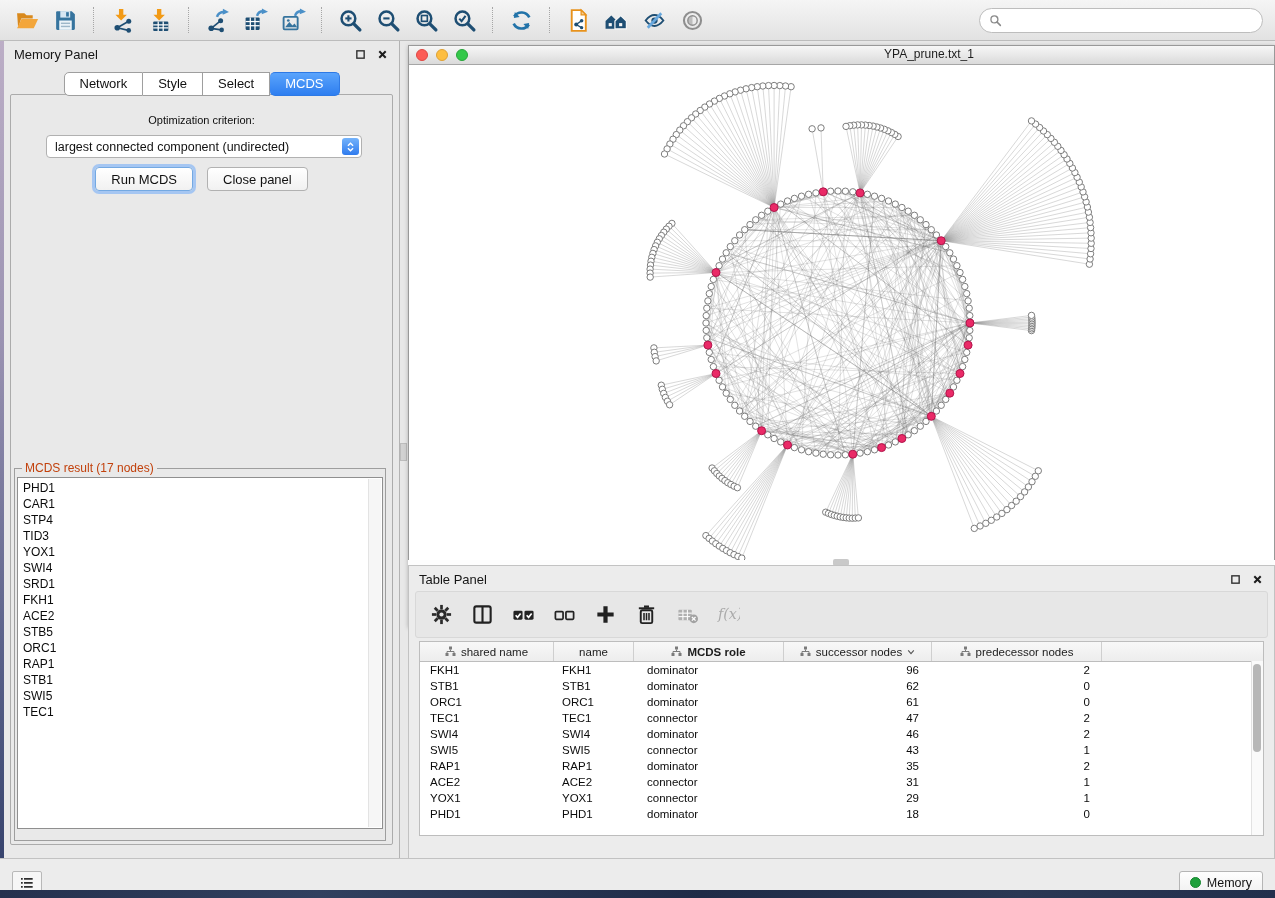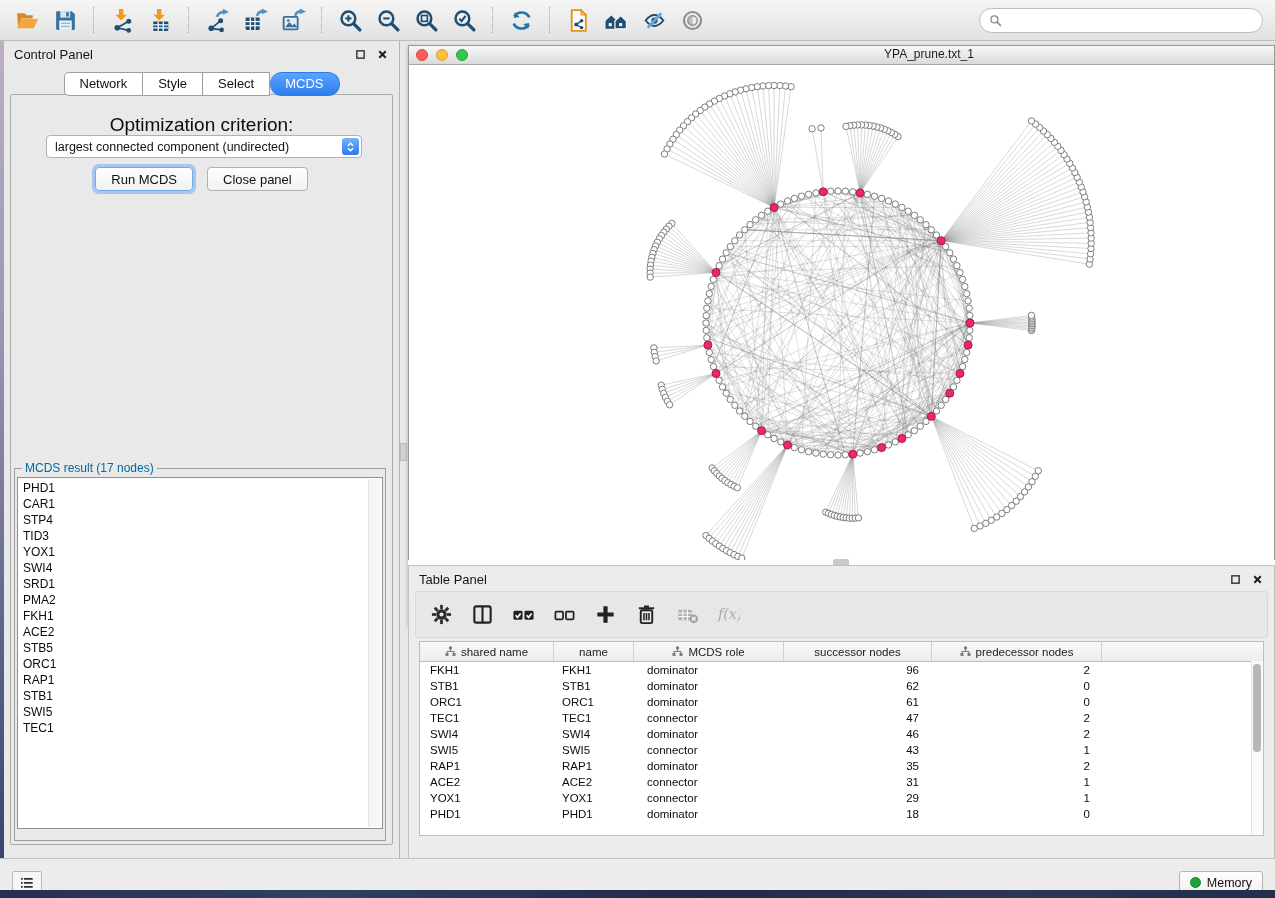--- a/index.html
+++ b/index.html
@@ -31,37 +31,37 @@
                  background:#e9e9e9;border-right:1px solid #b3b3b3}
   .panel-titlebar{height:26px;display:flex;align-items:center;padding:0 10px;font-size:13px;color:#161616}
   .win-btns{margin-left:auto;display:flex;gap:9px;align-items:center}
   .win-btn{width:13px;height:13px;background:none;border:0;padding:0;display:flex;align-items:center;justify-content:center}
   .win-btn svg{width:11px;height:11px}
   .cp-tabs{position:absolute;left:50%;top:31px;transform:translateX(-50%);display:flex;z-index:2}
   .ctab{height:22px;line-height:22px;padding:0 15px;font-size:13px;color:#111;background:#fff;
         border:1px solid #9e9e9e;border-left:none}
   .ctab:first-child{border-left:1px solid #9e9e9e;border-radius:5px 0 0 5px}
   .ctab:last-child{border-radius:0 5px 5px 0}
-  .ctab.active{background:linear-gradient(#5aa4fc,#2e7ef0);color:#fff;border-color:#2d79e5;border-radius:12px}
+  .ctab.active{background:linear-gradient(#5aa4fc,#2e7ef0);color:#fff;border-color:#2d79e5;border-radius:5px}
   .cp-content{position:absolute;left:6px;top:53px;width:383px;height:751px;box-sizing:border-box;
               border:1px solid #ababab;border-radius:2px;background:#e9e9e9}
-  .opt-label{padding-top:19px;text-align:center;font-size:19px;color:#0d0d0d}
+  .opt-label{padding-top:19px;text-align:center;font-size:11px;color:#0d0d0d}
   .combo{position:absolute;left:35px;top:40px;width:316px;height:23px;box-sizing:border-box;background:#fff;
          border:1px solid #b1b1b1;border-radius:4px;display:flex;align-items:center;
          font-size:12.5px;color:#111;padding-left:8px}
   .combo-arrows{position:absolute;right:2px;top:2px;width:17px;height:17px;border-radius:3px;
                 background:linear-gradient(#74b3fb,#2f7bee);display:flex;align-items:center;justify-content:center}
   .combo-arrows svg{width:9px;height:12px}
   .btn-row{position:absolute;left:0;top:72px;width:100%;display:flex;justify-content:center;gap:14px}
   .btn{height:24px;padding:0 15px;font-size:13px;color:#111;background:linear-gradient(#ffffff,#f1f1f1);
        border:1px solid #b1b1b1;border-radius:4px}
   .btn.focused{box-shadow:0 0 0 3px rgba(110,170,250,.55);border-color:#74a9e2}
   .result-group{position:absolute;left:3px;top:366px;width:372px;height:380px;box-sizing:border-box;
                 border:1px solid #9e9e9e;margin:0;padding:2px}
-  .result-group legend{font-size:12px;color:#0369a1;padding:0 3px;margin-left:5px}
+  .result-group legend{font-size:12px;color:#c2410c;padding:0 3px;margin-left:5px}
   .result-list{position:relative;background:#fff;border:1px solid #8f8f8f;height:352px;box-sizing:border-box;
                overflow:hidden;font-size:12px;line-height:16px;color:#0b0b0b;padding:2px 14px 0 5px}
   .result-scroll{position:absolute;top:1px;right:1px;bottom:1px;width:12px;background:#f6f6f6;border-left:1px solid #e3e3e3}
 
   .v-splitter-handle{position:absolute;left:400px;top:443px;width:7px;height:18px;background:#d2d2d2;
                      border:1px solid #bdbdbd;box-sizing:border-box}
 
   
   .network-frame{position:absolute;left:408px;top:45px;width:867px;height:582px;box-sizing:border-box;
                  background:#fff;border:1px solid #999;box-shadow:0 1px 4px rgba(0,0,0,.25)}
@@ -411,21 +411,21 @@
         <use href="#i-search"></use>
       </svg>
     <input class="search-input" type="text" placeholder="" style="">
   </div>
 </div>
 
 <div class="desk-left"></div>
 
 <div class="control-panel">
   <div class="panel-titlebar">
-    <span>Control Panel</span>
+    <span>Memory Panel</span>
     <span class="win-btns">
       <button class="win-btn">
           <svg>
             <use href="#i-float"></use>
           </svg>
         </button>
       <button class="win-btn">
           <svg>
             <use href="#i-close"></use>
           </svg>
@@ -456,21 +456,20 @@
       <legend>MCDS result (17 nodes)</legend>
       <div class="result-list">
         <div>
             <div>PHD1</div>
             <div>CAR1</div>
             <div>STP4</div>
             <div>TID3</div>
             <div>YOX1</div>
             <div>SWI4</div>
             <div>SRD1</div>
-            <div>PMA2</div>
             <div>FKH1</div>
             <div>ACE2</div>
             <div>STB5</div>
             <div>ORC1</div>
             <div>RAP1</div>
             <div>STB1</div>
             <div>SWI5</div>
             <div>TEC1</div>
           </div>
         <div class="result-scroll"></div>
@@ -1354,27 +1353,27 @@
     <div class="thead">
         <div class="th c0" style="padding: 0px;">
           <svg class="tree">
             <use href="#i-tree"></use>
           </svg>
           <span>shared name</span>
         </div>
         <div class="th c1" style="padding: 0px;">
           <span>name</span>
         </div>
-        <div class="th c2" style="padding: 0px;">
+        <div class="th c2" style="padding: 0px; font-weight: bold;">
           <svg class="tree">
             <use href="#i-tree"></use>
           </svg>
           <span>MCDS role</span>
         </div>
-        <div class="th c3" style="padding: 0px; flex-direction: column;">
+        <div class="th c3" style="padding: 0px;">
           <svg class="tree">
             <use href="#i-tree"></use>
           </svg>
           <span>successor nodes</span>
           <svg class="chev">
             <use href="#i-chevron-down"></use>
           </svg>
         </div>
         <div class="th c4" style="padding: 0px;">
           <svg class="tree">

